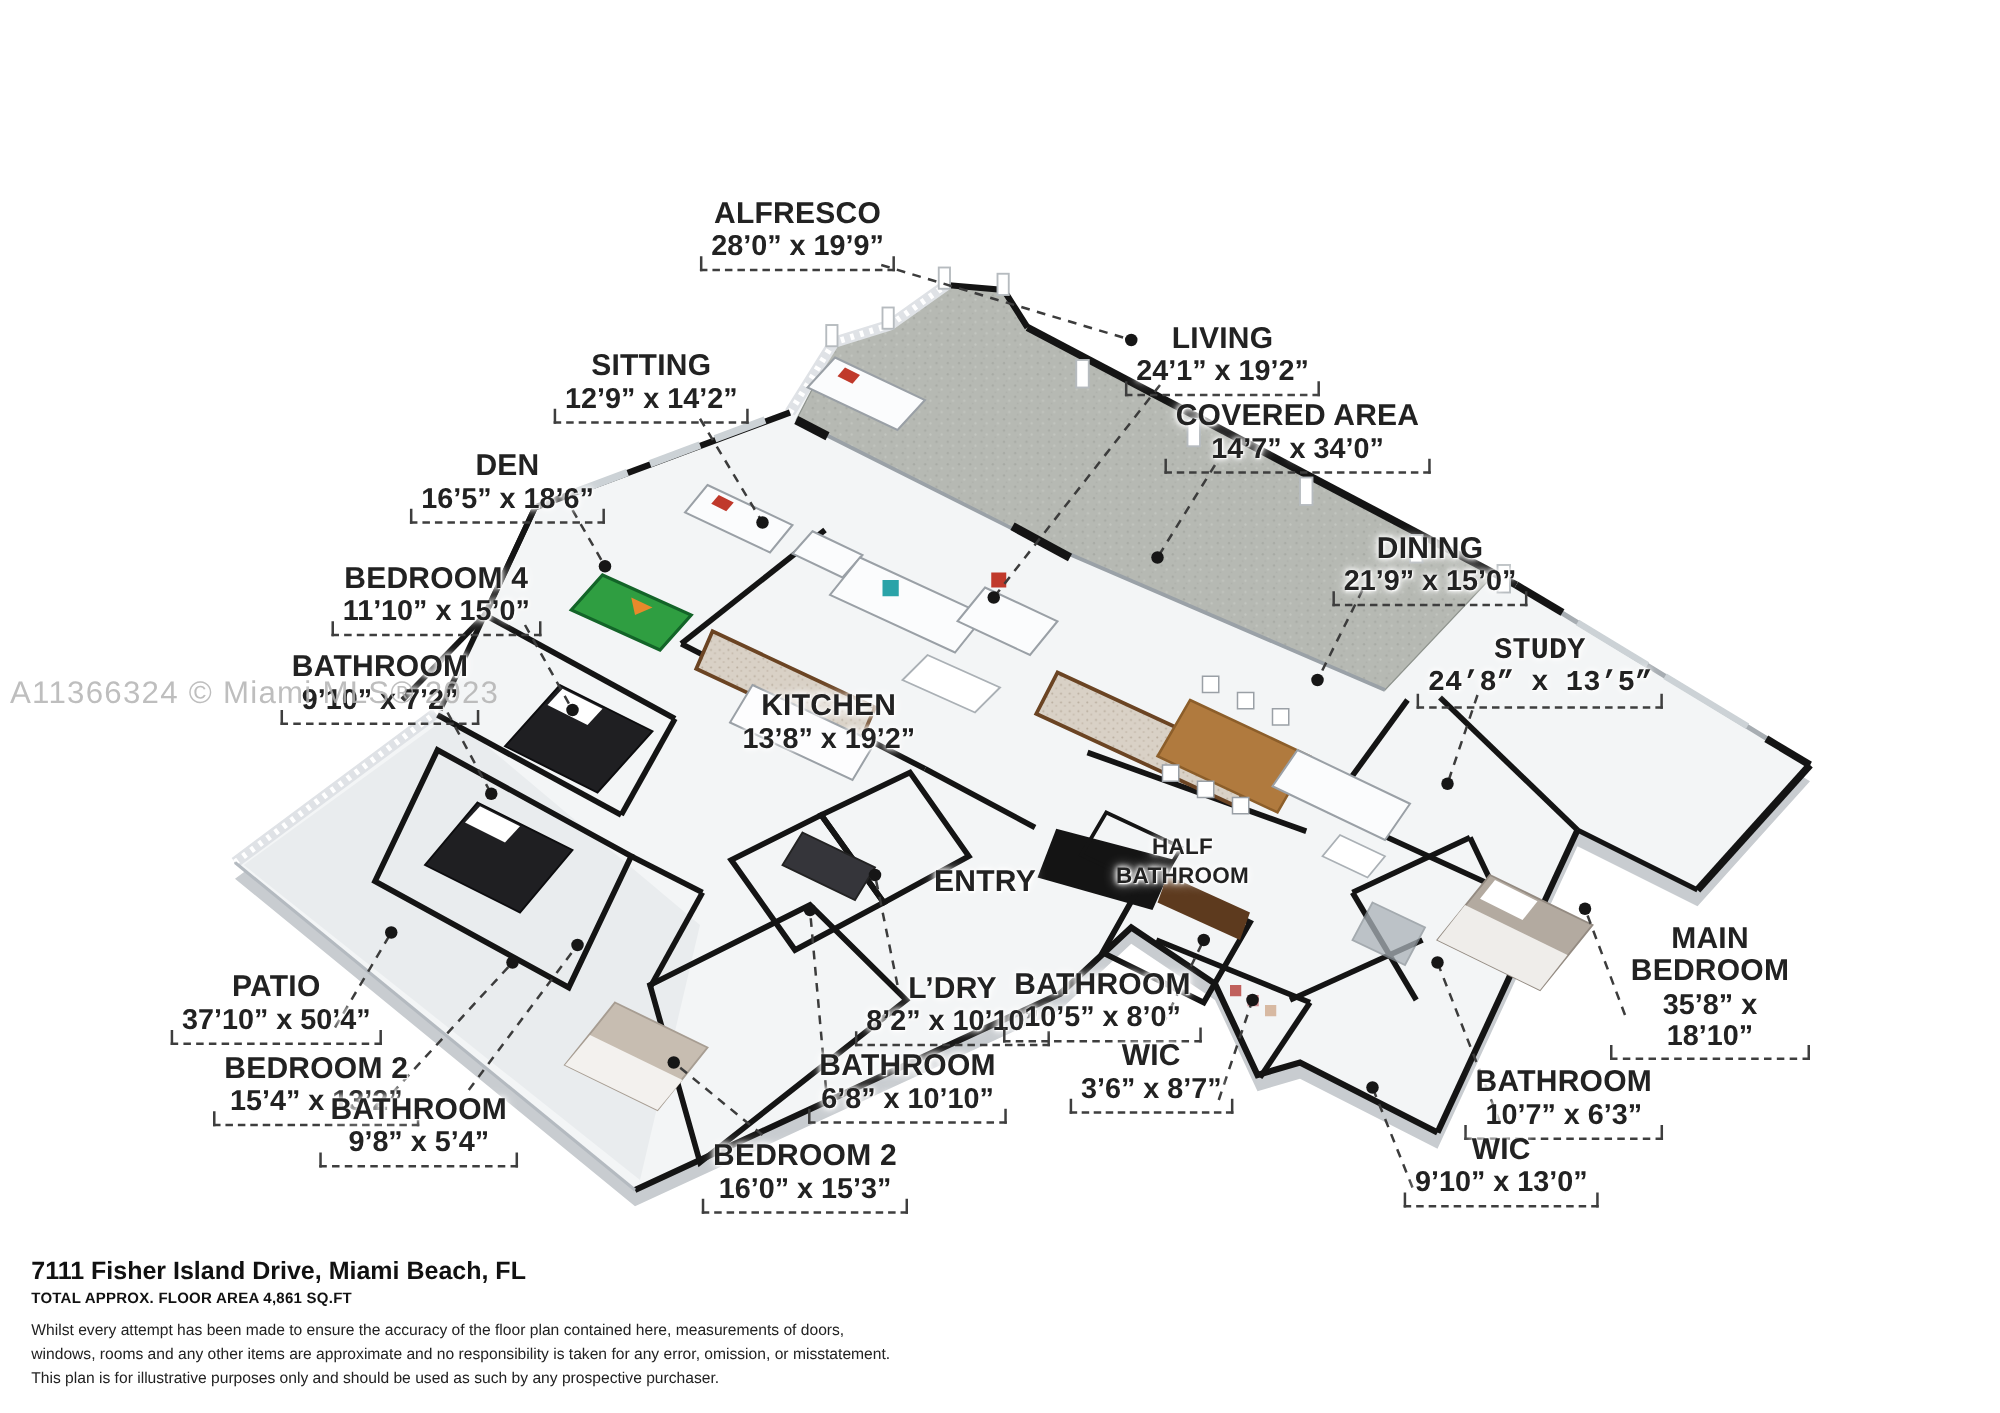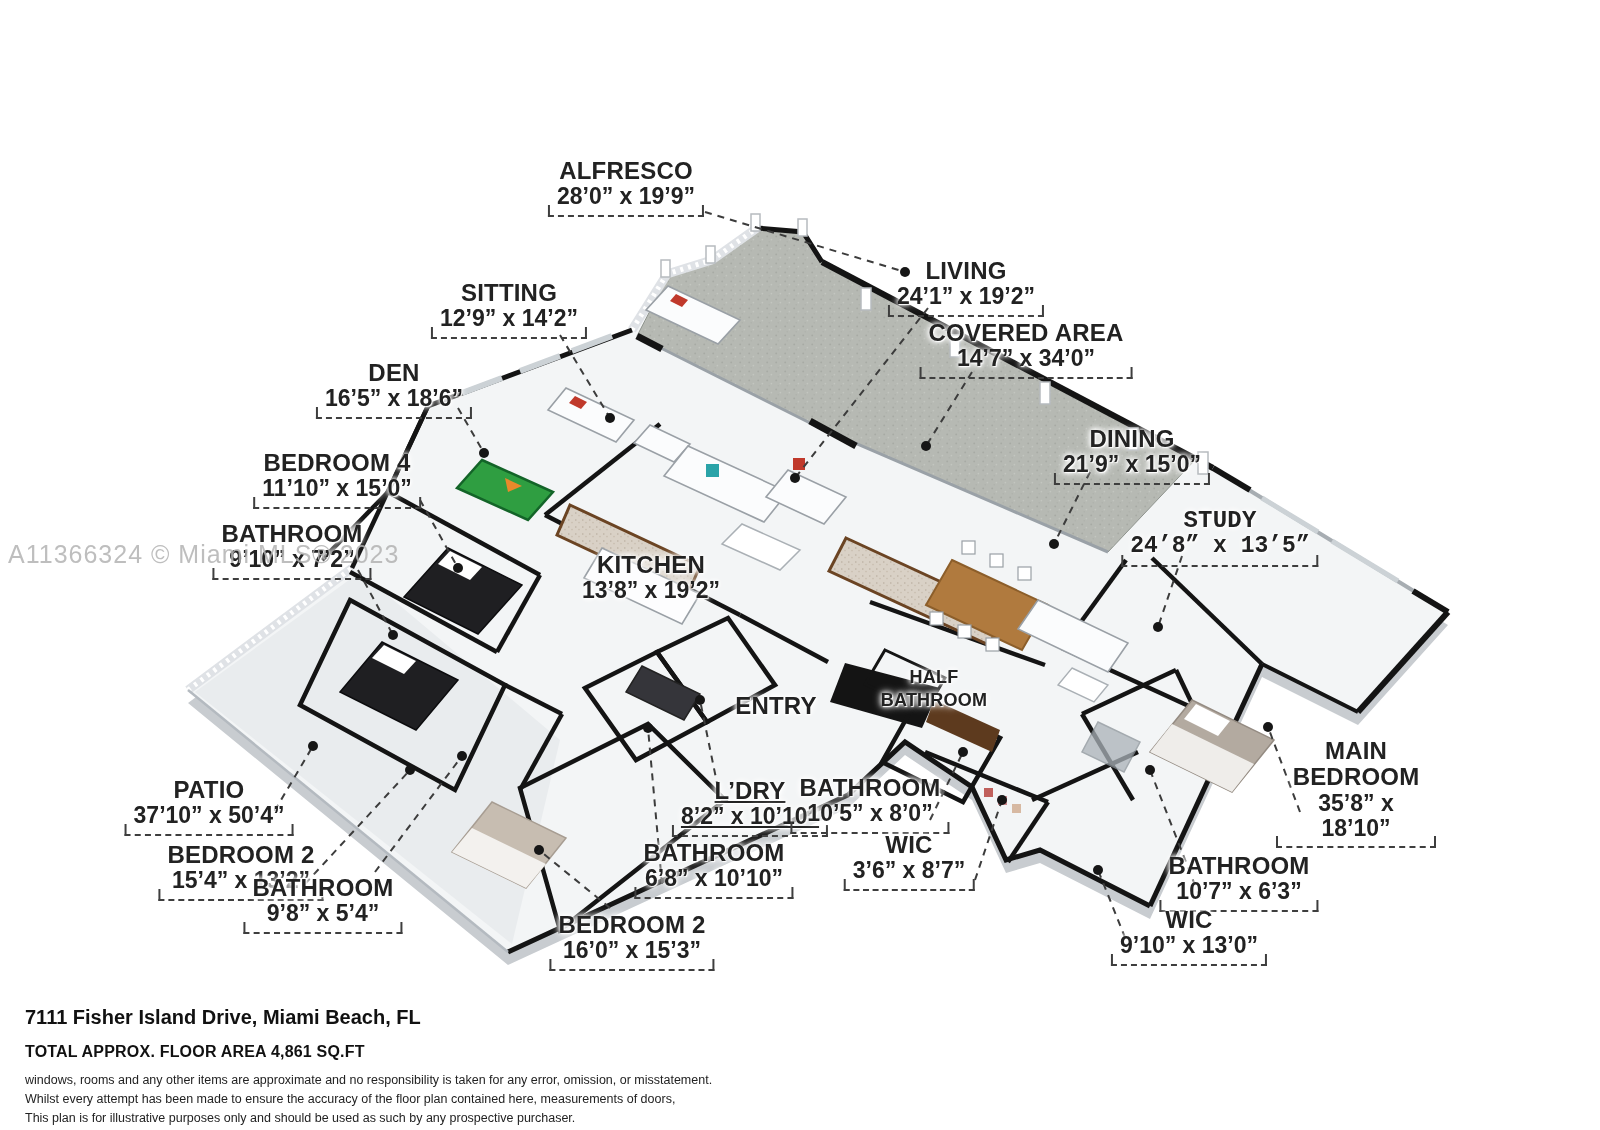--- a/index.html
+++ b/index.html
@@ -1,39 +1,39 @@
 <!DOCTYPE html>
 <html style="--wall: #141414; --terrace: #b6b9b3; --pool: #2f9e41; --wood: #6b4423; --tbl: #b07a3e; --beddark: #1f1f22; --bedtan: #c7bdb1; --red: #c0392b; --teal: #2aa3a8; --watermark: #b3b3b3;"><head>
 <meta charset="utf-8">
 <style>
   html,body{margin:0;padding:0;background:#ffffff;}
   .stage{position:relative;width:1600px;height:1130px;background:#fff;overflow:hidden;
          font-family:"Liberation Sans",sans-serif;}
   svg{position:absolute;left:0;top:0;}
   
-  #labels{position:absolute;left:4px;top:0;width:1512px;height:1130px;pointer-events:none;}
+  #labels{position:absolute;left:16px;top:0;width:1512px;height:1130px;pointer-events:none;}
   .room-label{position:absolute;transform:translateX(-50%);text-align:center;color:#222;
       line-height:1.1;white-space:pre-line;
       text-shadow:0 0 4px #fff,0 0 6px #fff,0 0 10px #fff,1px 1px 1px #fff;}
   .room-label .rname{font-size:24px;font-weight:700;letter-spacing:.2px;}
   .room-label .rdims{font-size:23px;font-weight:600;}
   .room-label.bracket{border-bottom:2px dashed #3e3e3e;padding:0 9px 5px 9px;}
   .room-label.bracket::before,.room-label.bracket::after{content:"";position:absolute;bottom:-2px;
       height:12px;width:0;border-left:2px dashed #3e3e3e;}
   .room-label.bracket::before{left:0;}
   .room-label.bracket::after{right:0;}
   .room-label.plain{padding:0;}
   .room-label.tiny .rname{font-size:18px;font-weight:700;line-height:1.25;}
   
   .watermark{position:absolute;left:8px;top:540px;font-size:25px;color:var(--watermark,#b3b3b3);
       letter-spacing:1px;opacity:.85;}
   
   .footer{position:absolute;left:25px;top:1006px;color:#111;}
   .footer .addr{font-size:20px;font-weight:700;line-height:1.15;}
-  .footer .area{font-size:16px;font-weight:700;letter-spacing:.2px;margin-top:14px;}
+  .footer .area{font-size:12px;font-weight:700;letter-spacing:.2px;margin-top:2px;}
   .footer .disc{margin-top:10px;font-size:12.5px;font-weight:400;color:#222;line-height:1.5;}
   
   .w{stroke:var(--wall,#141414);fill:none;}
   .sofa{fill:#fbfcfd;stroke:#9aa0a6;stroke-width:1.6;}
   .winlite{stroke:#ccd2d6;fill:none;}
 </style>
 </head>
 <body>
 
 <div class="stage">
@@ -250,33 +250,33 @@
       <div class="room-label bracket" style="left: 1216px; top: 508px; font-family: Liberation Mono, monospace;"><div class="rname">STUDY</div><div class="rdims">24’8” x 13’5”</div></div>
       <div class="room-label plain" style="left: 647px; top: 552px;"><div class="rname">KITCHEN</div><div class="rdims">13’8” x 19’2”</div></div>
       <div class="room-label plain" style="left: 772px; top: 693px;"><div class="rname">ENTRY</div></div>
       <div class="room-label tiny" style="left: 930px; top: 666px;"><div class="rname">HALF
 BATHROOM</div></div>
       <div class="room-label bracket" style="left: 205px; top: 777px;"><div class="rname">PATIO</div><div class="rdims">37’10” x 50’4”</div></div>
       <div class="room-label bracket" style="left: 237px; top: 842px;"><div class="rname">BEDROOM 2</div><div class="rdims">15’4” x 13’2”</div></div>
       <div class="room-label bracket" style="left: 319px; top: 875px;"><div class="rname">BATHROOM</div><div class="rdims">9’8” x 5’4”</div></div>
       <div class="room-label bracket" style="left: 628px; top: 912px;"><div class="rname">BEDROOM 2</div><div class="rdims">16’0” x 15’3”</div></div>
       <div class="room-label bracket" style="left: 710px; top: 840px;"><div class="rname">BATHROOM</div><div class="rdims">6’8” x 10’10”</div></div>
-      <div class="room-label bracket" style="left: 746px; top: 778px; text-decoration: underline;"><div class="rname">L’DRY</div><div class="rdims">8’2” x 10’10”</div></div>
+      <div class="room-label bracket" style="left: 746px; top: 778px;"><div class="rname">L’DRY</div><div class="rdims">8’2” x 10’10”</div></div>
       <div class="room-label bracket" style="left: 866px; top: 775px;"><div class="rname">BATHROOM</div><div class="rdims">10’5” x 8’0”</div></div>
       <div class="room-label bracket" style="left: 905px; top: 832px;"><div class="rname">WIC</div><div class="rdims">3’6” x 8’7”</div></div>
       <div class="room-label bracket" style="left: 1352px; top: 738px;"><div class="rname">MAIN
 BEDROOM</div><div class="rdims">35’8” x 18’10”</div></div>
       <div class="room-label bracket" style="left: 1235px; top: 853px;"><div class="rname">BATHROOM</div><div class="rdims">10’7” x 6’3”</div></div>
       <div class="room-label bracket" style="left: 1185px; top: 907px;"><div class="rname">WIC</div><div class="rdims">9’10” x 13’0”</div></div>
     </div>
 
   <div class="watermark">A11366324 © Miami MLS® 2023</div>
 
   <div class="footer">
     <div class="addr">7111 Fisher Island Drive, Miami Beach, FL</div>
     <div class="area">TOTAL APPROX. FLOOR AREA 4,861 SQ.FT</div>
     <div class="disc">
+      <div>Whilst every attempt has been made to ensure the accuracy of the floor plan contained here, measurements of doors,</div>
       <div>windows, rooms and any other items are approximate and no responsibility is taken for any error, omission, or misstatement.</div>
-      <div>Whilst every attempt has been made to ensure the accuracy of the floor plan contained here, measurements of doors,</div>
       <div>This plan is for illustrative purposes only and should be used as such by any prospective purchaser.</div>
     </div>
   </div>
 </div>
 
 </body></html>

